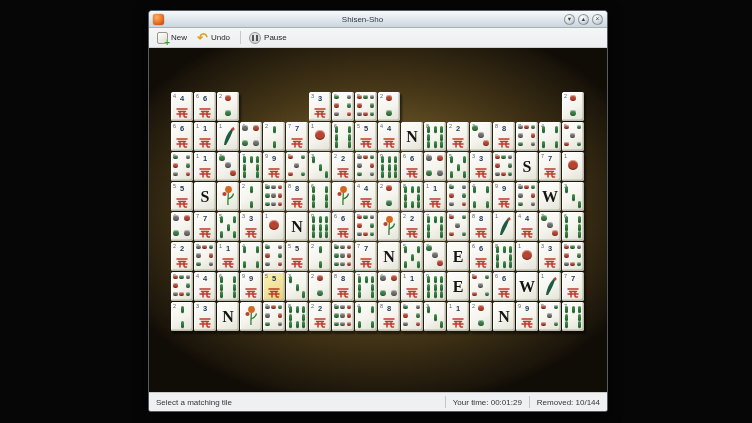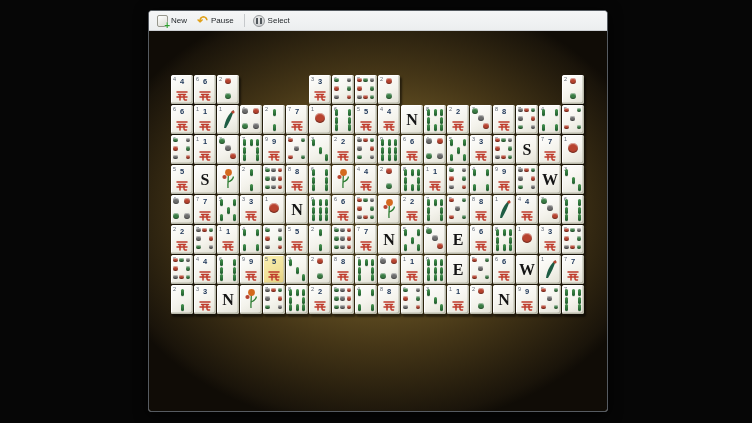--- a/index.html
+++ b/index.html
@@ -70,40 +70,49 @@
   .statusbar { height:19px; flex:0 0 19px; background:#eef0f2; border-top:1px solid #c6cacd;
     display:flex; align-items:center; font-size:8px; color:#33383c; padding:0 7px; }
   .sb-msg { flex:1; }
   .sb-sep { width:1px; height:12px; background:#c3c7ca; margin:0 7px; }
 </style>
 </head>
 <body>
 
 <div class="window">
 
+  <div class="titlebar">
+    <span class="app-icon"></span>
+    <span class="win-title">Shisen-Sho</span>
+    <span style="display:flex;">
+        <span class="wb">▾</span>
+        <span class="wb">▴</span>
+        <span class="wb">×</span>
+      </span>
+  </div>
 
 
   <div class="toolbar">
       <span class="tb-btn">
         <span class="ic-new">
           <span class="plus">+</span>
         </span>
         <span>New</span>
       </span>
       <span class="tb-btn">
         <span class="ic-undo">↶</span>
-        <span>Pause</span>
+        <span>Undo</span>
       </span>
       <span class="tb-sep"></span>
       <span class="tb-btn">
         <span class="ic-pause">
           <i></i>
           <i></i>
         </span>
-        <span>Select</span>
+        <span>Pause</span>
       </span>
     </div>
 
   <div class="game-area">
     <div class="board">
         <div class="cell">
           <div class="tile">
             <span class="cnum">4</span>
             <div class="mn">4</div>
             <svg class="man" viewBox="0 0 16 12">
@@ -1495,14 +1504,21 @@
               <span class="bam" style="left:1px;top:9px"></span>
               <span class="bam" style="left:14px;top:9px"></span>
               <span class="bam" style="left:1px;top:16.5px"></span>
               <span class="bam" style="left:14px;top:16.5px"></span>
             </div>
           </div>
         </div>
       </div>
   </div>
 
+  <div class="statusbar">
+    <span class="sb-msg">Select a matching tile</span>
+    <span class="sb-sep"></span>
+    <span>Your time: 00:01:29</span>
+    <span class="sb-sep"></span>
+    <span>Removed: 10/144</span>
+  </div>
 
 </div>
 
 </body></html>

